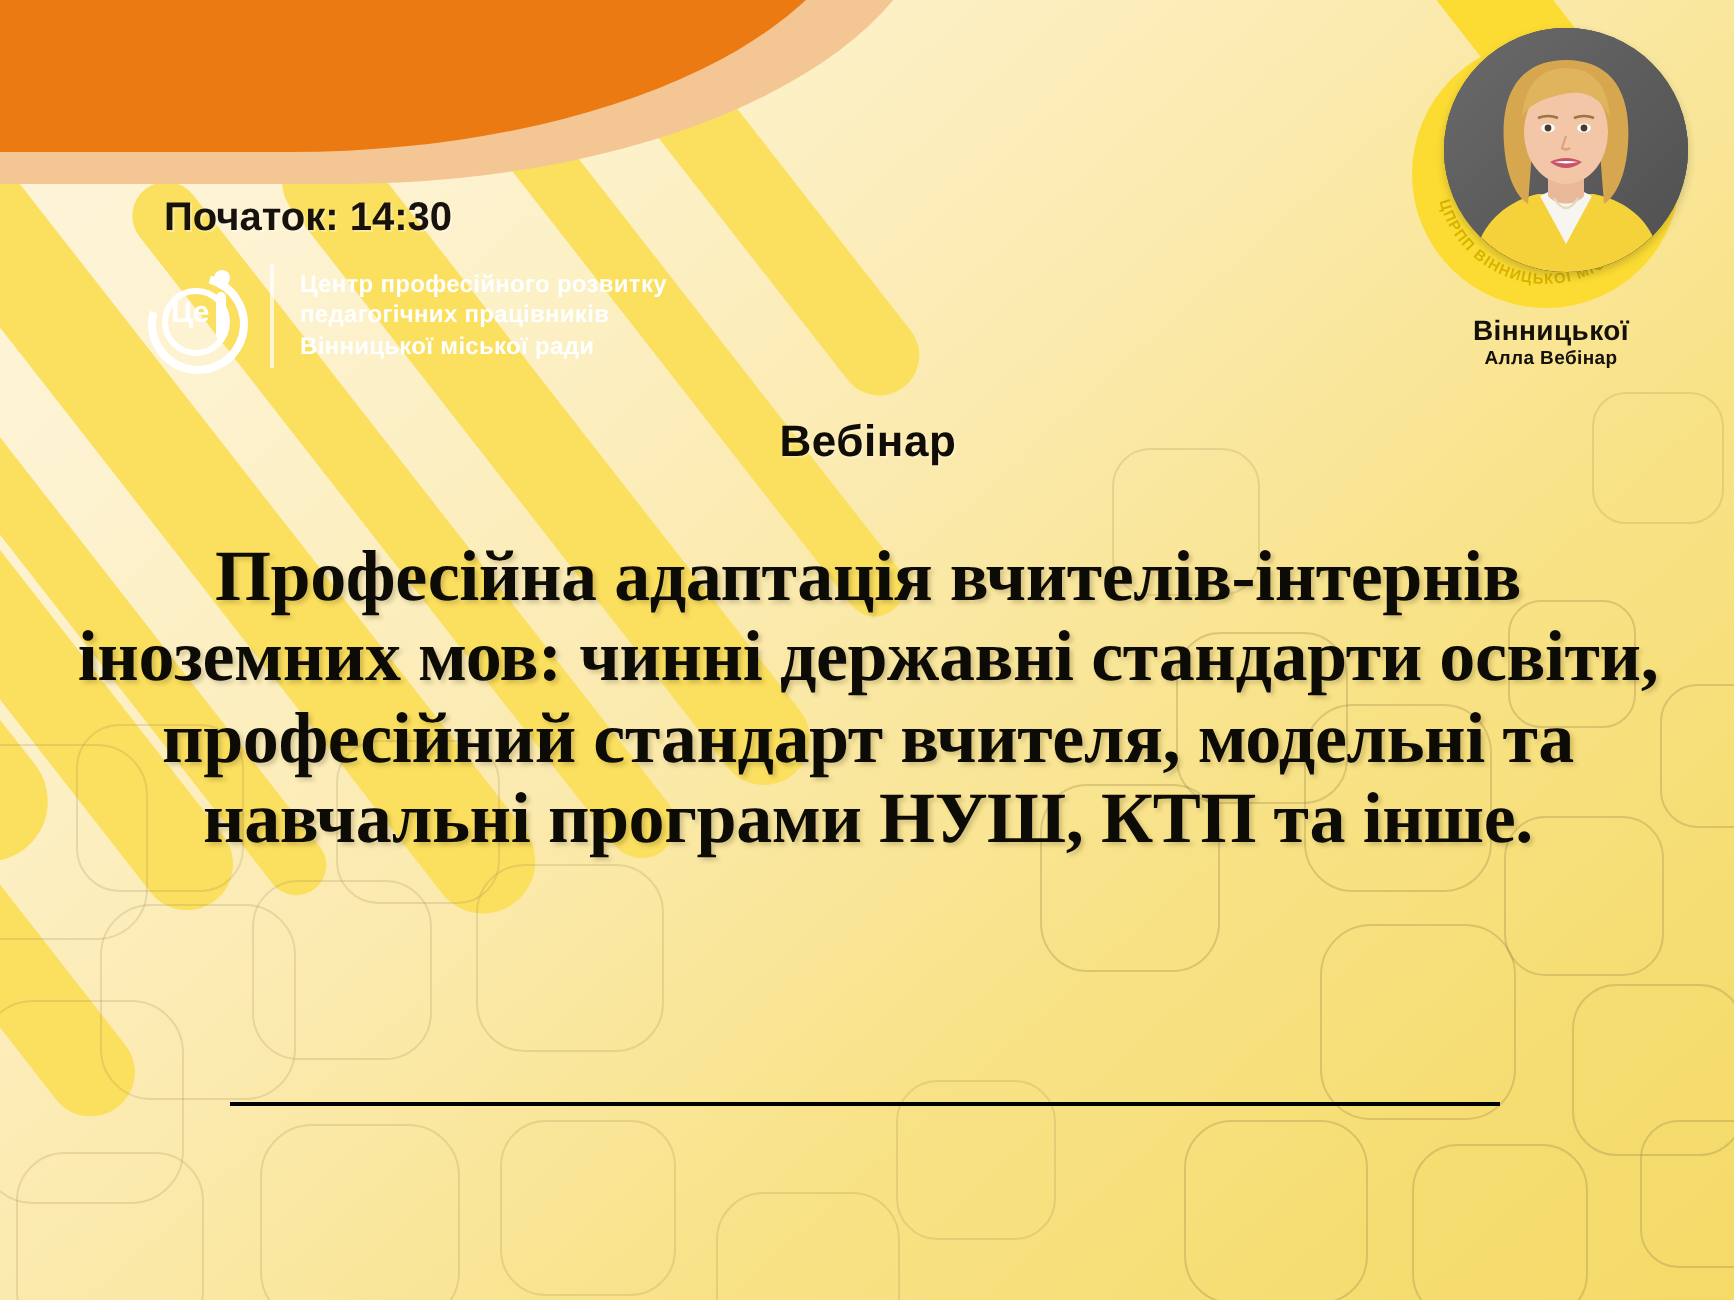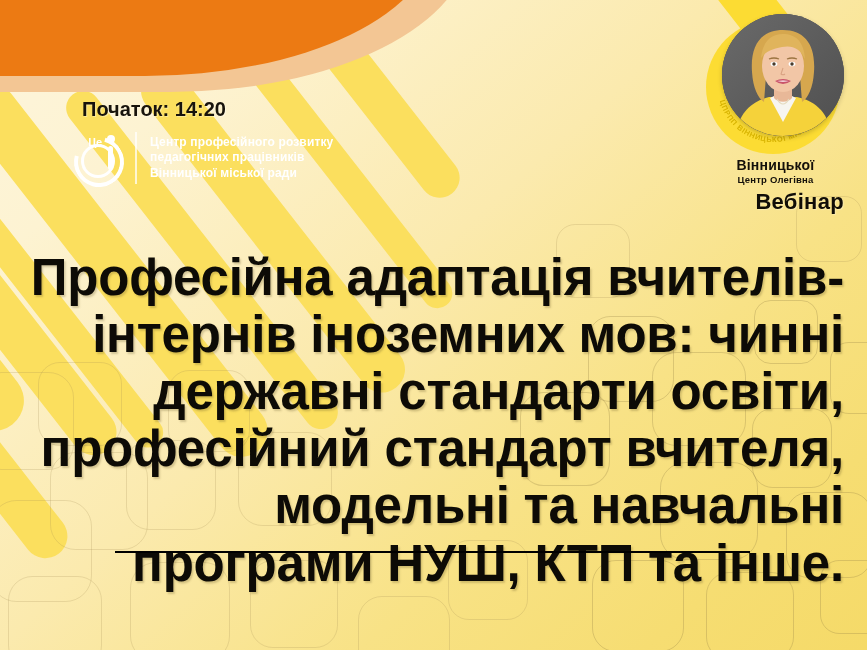--- a/index.html
+++ b/index.html
@@ -100,25 +100,25 @@
   }
   .logo-mark .dot {
     position: absolute;
     left: 35px; top: 3px;
     width: 8px; height: 8px;
     background: #ffffff;
     border-radius: 50%;
   }
   .logo-mark .ce {
     position: absolute;
-    left: 9px; top: 4px;
+    left: 9px; top: 16px;
     width: 28px;
     text-align: center;
     color: #ffffff;
-    font-size: 11px;
+    font-size: 15px;
     font-weight: bold;
     letter-spacing: -0.3px;
   }
   .logo-divider {
     width: 2px;
     height: 52px;
     background: rgba(255,255,255,0.72);
     margin: 0 13px 0 11px;
     flex: 0 0 2px;
   }
@@ -192,39 +192,40 @@
     color: #14100a;
     font-size: 9.5px;
     font-weight: bold;
     letter-spacing: 0.2px;
   }
 
   
   .content {
     position: absolute;
     left: 24px;
-    top: 189px;
+    top: 208px;
     width: 820px;
-    text-align: right;
+    text-align: center;
   }
   .event-kind {
     color: #100d07;
     font-size: 22px;
     font-weight: bold;
     letter-spacing: 0.3px;
     text-shadow: 1px 1px 1px rgba(255,255,255,0.30);
   }
   .event-title {
     margin-top: 34px;
     color: #0d0b06;
-    font-size: 51px;
+    font-size: 36px;
     font-weight: bold;
     line-height: 1.12;
     letter-spacing: -0.2px;
     text-shadow: 1.5px 1.5px 2px rgba(90,75,30,0.25);
+    font-family: Liberation Serif, serif;
   }
   .rule {
     position: absolute;
     left: 115px;
     top: 551px;
     width: 635px;
     height: 2px;
     background: #000000;
   }
 </style>
@@ -285,21 +286,21 @@
       <span class="dot"></span>
       <span class="ce">Це</span>
     </div>
     <div class="logo-divider"></div>
     <div class="org-name">Центр професійного розвитку
 педагогічних працівників
 Вінницької міської ради</div>
   </div>
 
   <div class="date-block">
-    <div>Початок: 14:20</div>
+    <div>Початок: 14:30</div>
   </div>
 
   <div class="speaker">
     <div class="avatar-wrap">
       <div class="avatar-ring"></div>
       <svg class="avatar-ring-text" viewBox="0 0 134 134">
         <defs>
           <path id="ringpath" d="M 12,67 A 55,55 0 0 0 122,67" fill="none"></path>
         </defs>
         <text font-size="7.4" font-weight="bold" fill="#d8b400" font-family="'Liberation Sans', sans-serif" letter-spacing="0.7">
@@ -339,21 +340,21 @@
           <path d="M 61 54 L 59 60 Q 61 61.5 63 60" stroke="#d9a383" stroke-width="1.1" fill="none"></path>
 
           <path d="M 53 67 Q 61 63 69 67 Q 61 73 53 67 Z" fill="#c9536a"></path>
           <path d="M 55 67 Q 61 66 67 67 Q 61 68.4 55 67 Z" fill="#ffffff"></path>
 
           <path d="M 55 85 Q 61 95 67 85" stroke="#e4d9bd" stroke-width="1.2" fill="none"></path>
         </svg>
       </div>
     </div>
     <div class="speaker-surname">Вінницької</div>
-    <div class="speaker-given">Центр Олегівна</div>
+    <div class="speaker-given">Алла Вебінар</div>
   </div>
 
   <div class="content">
     <div class="event-kind">Вебінар</div>
     <div class="event-title">Професійна адаптація вчителів-інтернів іноземних мов: чинні державні стандарти освіти, професійний стандарт вчителя, модельні та навчальні програми НУШ, КТП та інше.</div>
   </div>
 
   <div class="rule"></div>
 
 </div>

